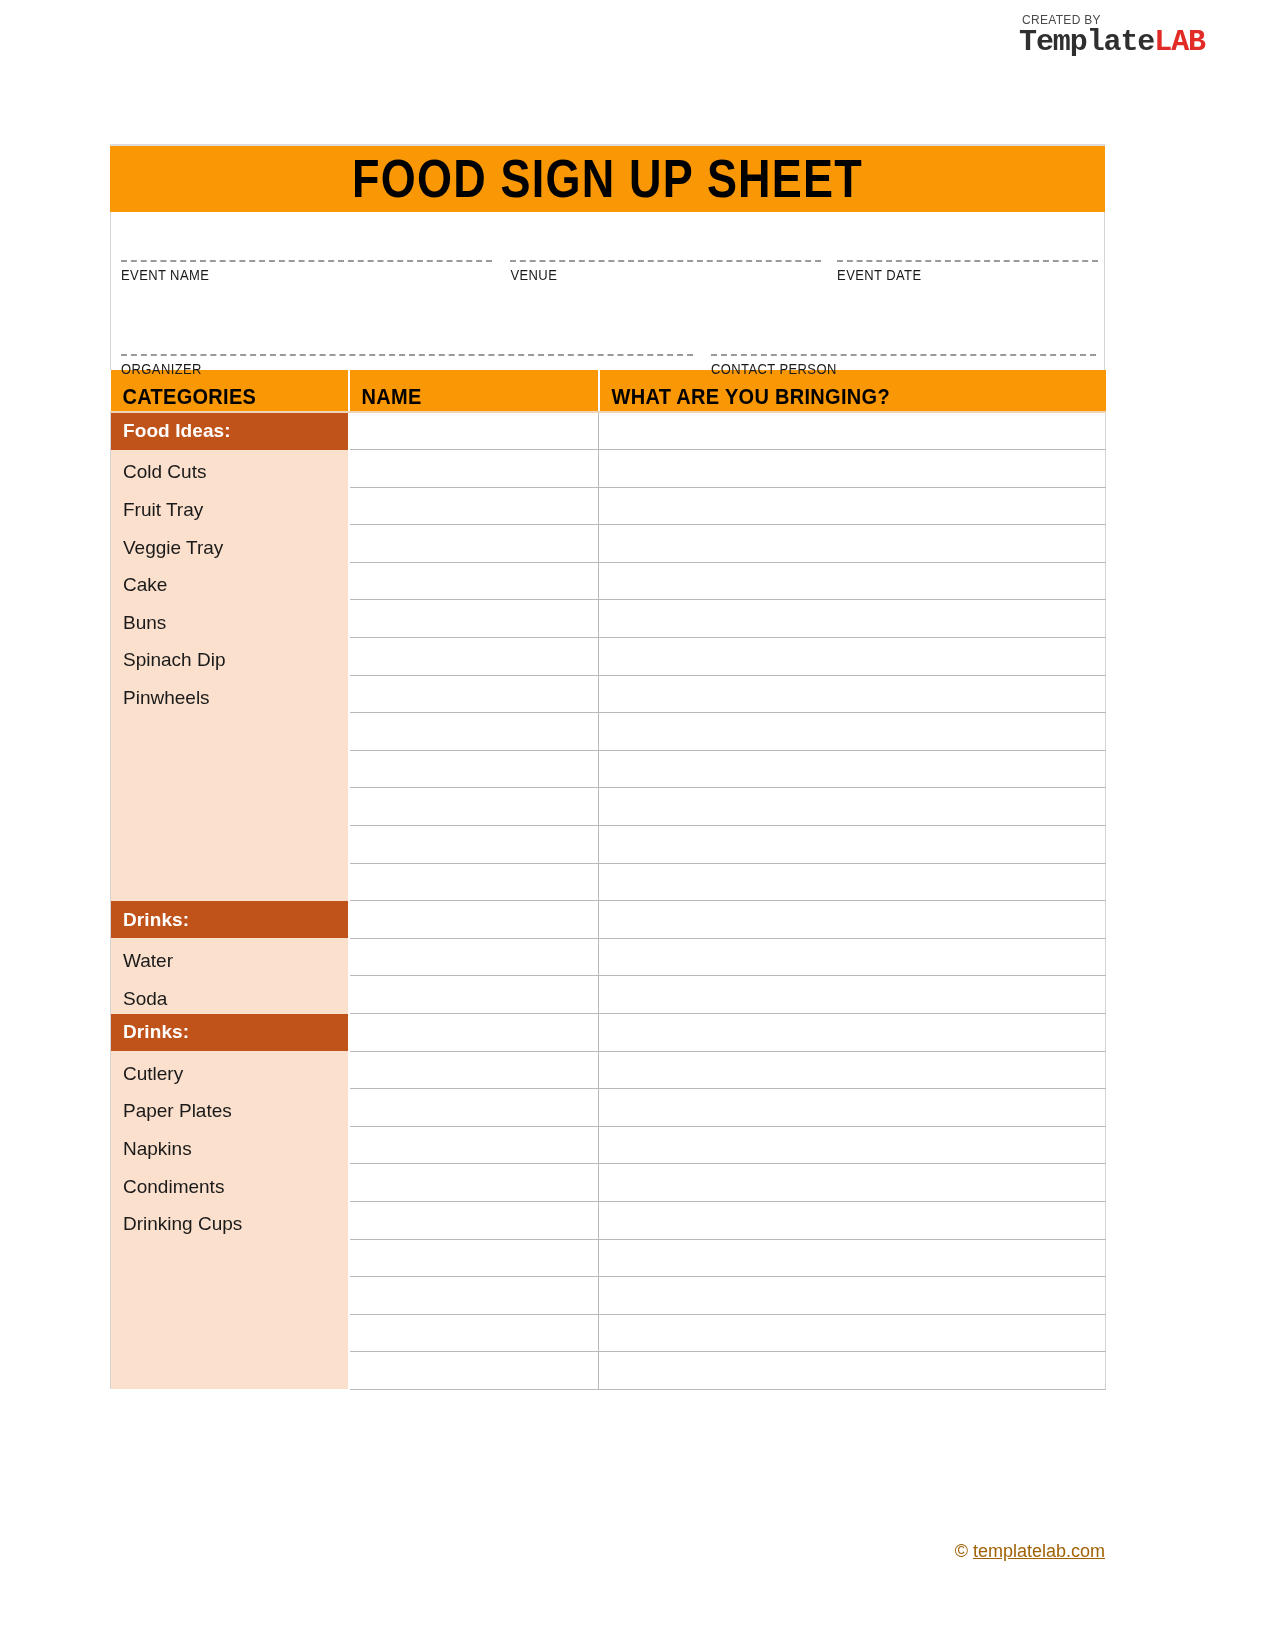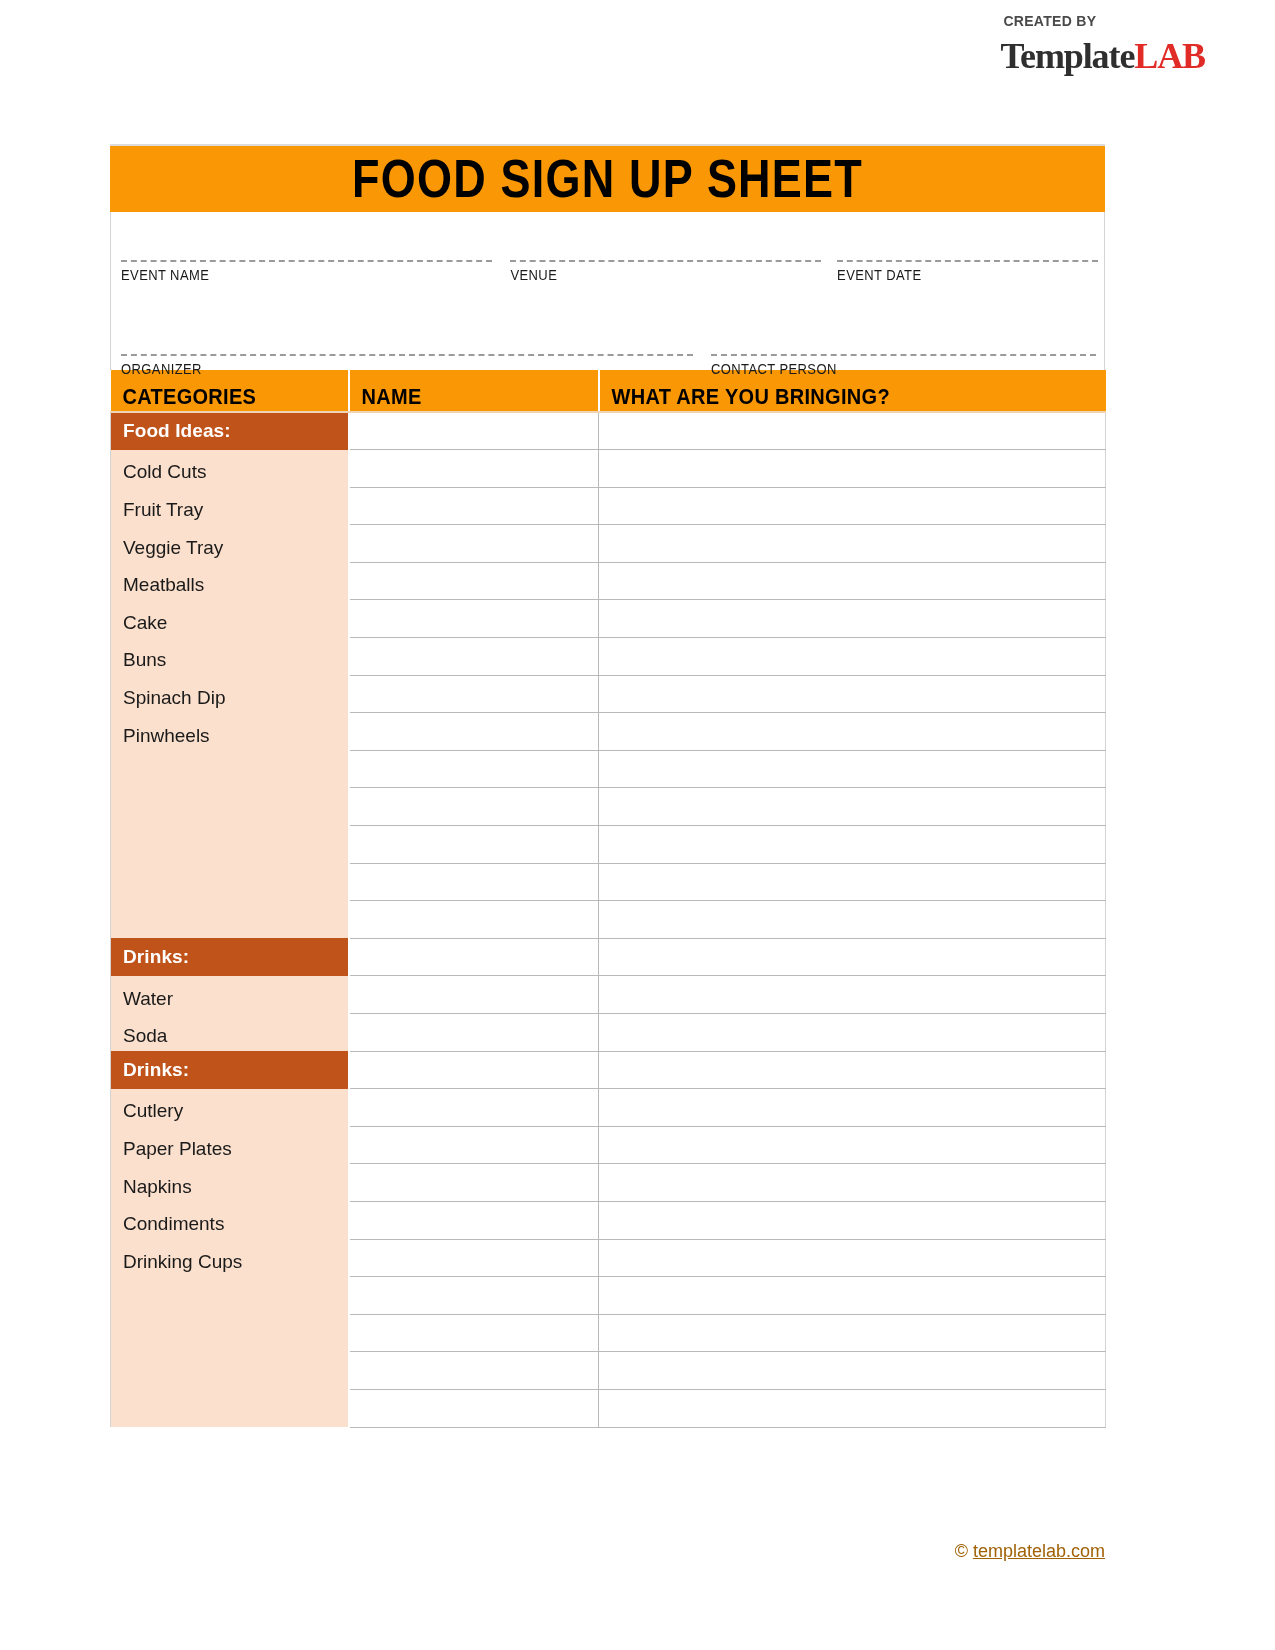--- a/index.html
+++ b/index.html
@@ -12,26 +12,26 @@
     overflow: hidden;
   }
 
   
   .logo-block {
     position: absolute; top: 14px; right: 70px;
     text-align: left; line-height: 1;
   }
   .logo-created {
     font-family: "Liberation Sans", sans-serif;
-    font-size: 14px; font-weight: bold; letter-spacing: .3px;
-    color: #4a4a4a; margin-left: 3px; margin-bottom: 10px;
+    font-size: 12px; font-weight: normal; letter-spacing: .3px;
+    color: #4a4a4a; margin-left: 3px; margin-bottom: 1px;
   }
   .logo-main {
-    font-family: Liberation Serif, serif;
-    font-size: 36px; font-weight: bold; letter-spacing: -1.1px;
+    font-family: Liberation Mono, monospace;
+    font-size: 30px; font-weight: bold; letter-spacing: -1.1px;
     white-space: nowrap;
   }
   .logo-t { color: #2f2f2f; }
   .logo-l { color: #e02b26; }
 
   
   .sheet {
     position: absolute;
     left: 110px; top: 103px;
     width: 995px;
@@ -219,25 +219,20 @@
           <td class="cell-cat left-edge">Fruit Tray</td>
           <td class="cell-blank"></td>
           <td class="cell-blank right-edge"></td>
         </tr>
         <tr class="trow">
           <td class="cell-cat left-edge">Veggie Tray</td>
           <td class="cell-blank"></td>
           <td class="cell-blank right-edge"></td>
         </tr>
         <tr class="trow">
-          <td class="cell-cat left-edge">Meatballs</td>
-          <td class="cell-blank"></td>
-          <td class="cell-blank right-edge"></td>
-        </tr>
-        <tr class="trow">
           <td class="cell-cat left-edge">Cake</td>
           <td class="cell-blank"></td>
           <td class="cell-blank right-edge"></td>
         </tr>
         <tr class="trow">
           <td class="cell-cat left-edge">Buns</td>
           <td class="cell-blank"></td>
           <td class="cell-blank right-edge"></td>
         </tr>
         <tr class="trow">

